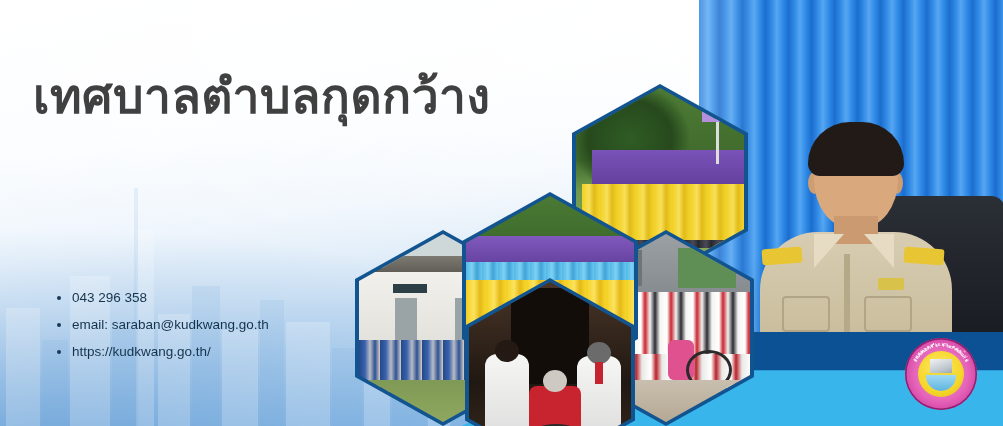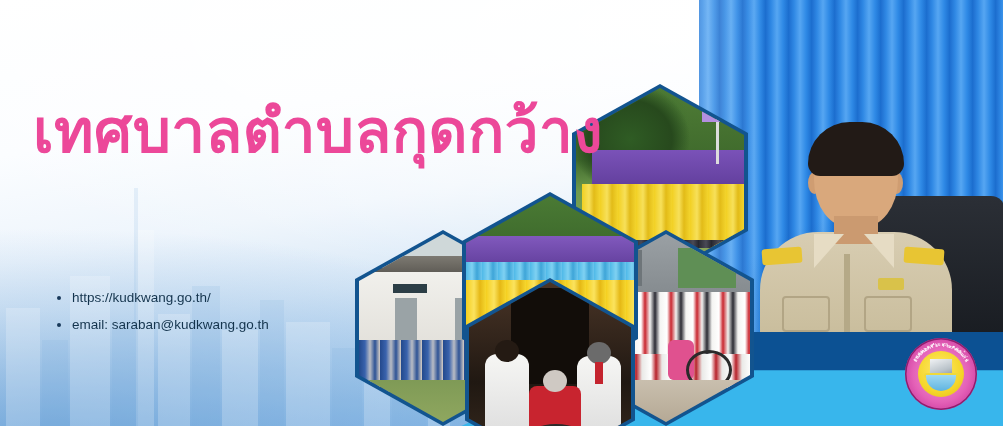--- a/index.html
+++ b/index.html
@@ -96,23 +96,23 @@
     clip-path:polygon(56% 100%, 62% 0%, 100% 0%, 100% 100%);
   }
   .band-cyan{
     position:absolute; left:0; right:0; bottom:0; height:62px;
     background:#38b6ec;
     clip-path:polygon(46% 100%, 58% 10%, 100% 10%, 100% 100%);
   }
 
   
   .title{
-    position:absolute; left:33px; top:101px;
-    font-size:60px; font-weight:700; letter-spacing:.5px;
-    color:#ec4899; line-height:1.04; white-space:nowrap;
+    position:absolute; left:33px; top:72px;
+    font-size:48px; font-weight:700; letter-spacing:.5px;
+    color:#404040; line-height:1.04; white-space:nowrap;
   }
   .subtitle{
     position:absolute; left:113px; top:158px;
     font-size:30px; font-weight:400; color:#1a5c96; white-space:nowrap;
   }
 
   
   .contact{ position:absolute; left:56px; top:290px; }
   .contact-item{
     position:relative; padding-left:16px; margin-bottom:12px;
@@ -393,25 +393,29 @@
       </div>
     </div>
 
   </div>
 
   <div class="title">เทศบาลตำบลกุดกว้าง</div>
 
   <div class="contact">
     <div class="contact-item">
       <span class="dot"></span>
-      <span>https://kudkwang.go.th/</span>
+      <span>043 296 358</span>
     </div>
     <div class="contact-item">
       <span class="dot"></span>
       <span>email: saraban@kudkwang.go.th</span>
+    </div>
+    <div class="contact-item">
+      <span class="dot"></span>
+      <span>https://kudkwang.go.th/</span>
     </div>
   </div>
 
   <div class="seal">
     <div class="ring-txt">
         <span style="transform: rotate(-62deg) translate(0px, -30px) rotate(0deg) translate(-50%, -50%);">เ</span>
         <span style="transform: rotate(-54.7059deg) translate(0px, -30px) rotate(0deg) translate(-50%, -50%);">ท</span>
         <span style="transform: rotate(-47.4118deg) translate(0px, -30px) rotate(0deg) translate(-50%, -50%);">ศ</span>
         <span style="transform: rotate(-40.1176deg) translate(0px, -30px) rotate(0deg) translate(-50%, -50%);">บ</span>
         <span style="transform: rotate(-32.8235deg) translate(0px, -30px) rotate(0deg) translate(-50%, -50%);">า</span>

